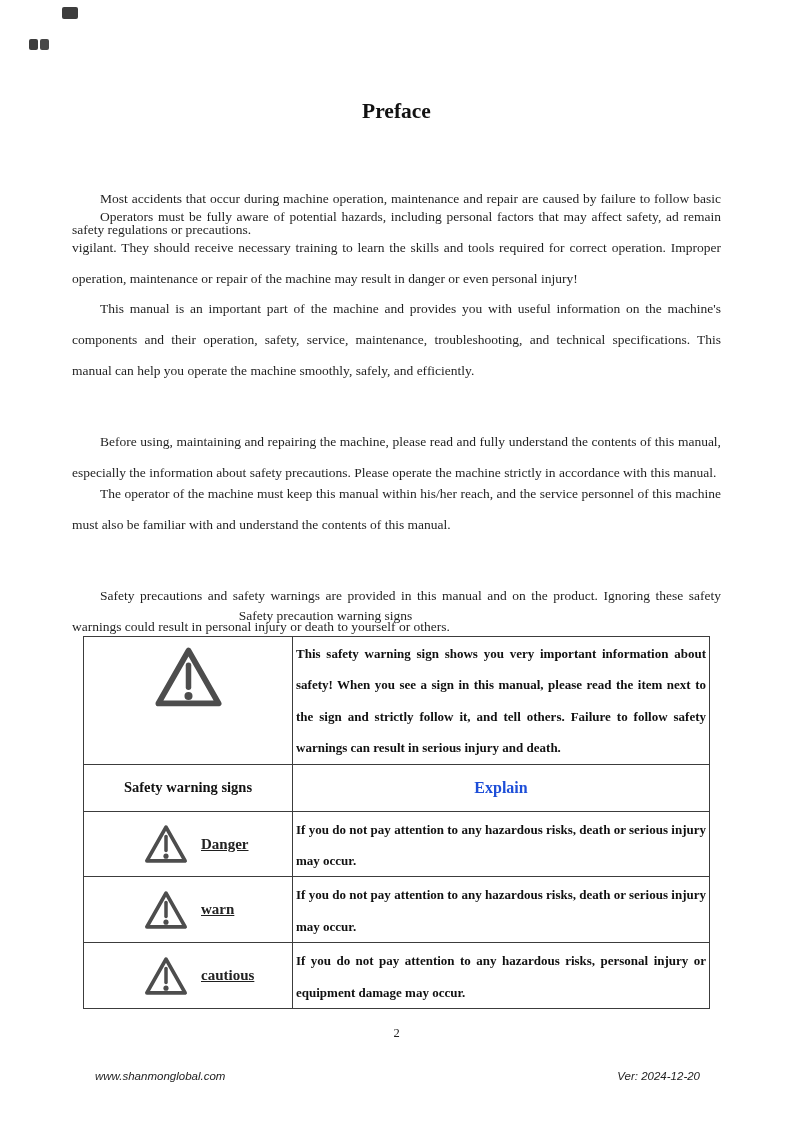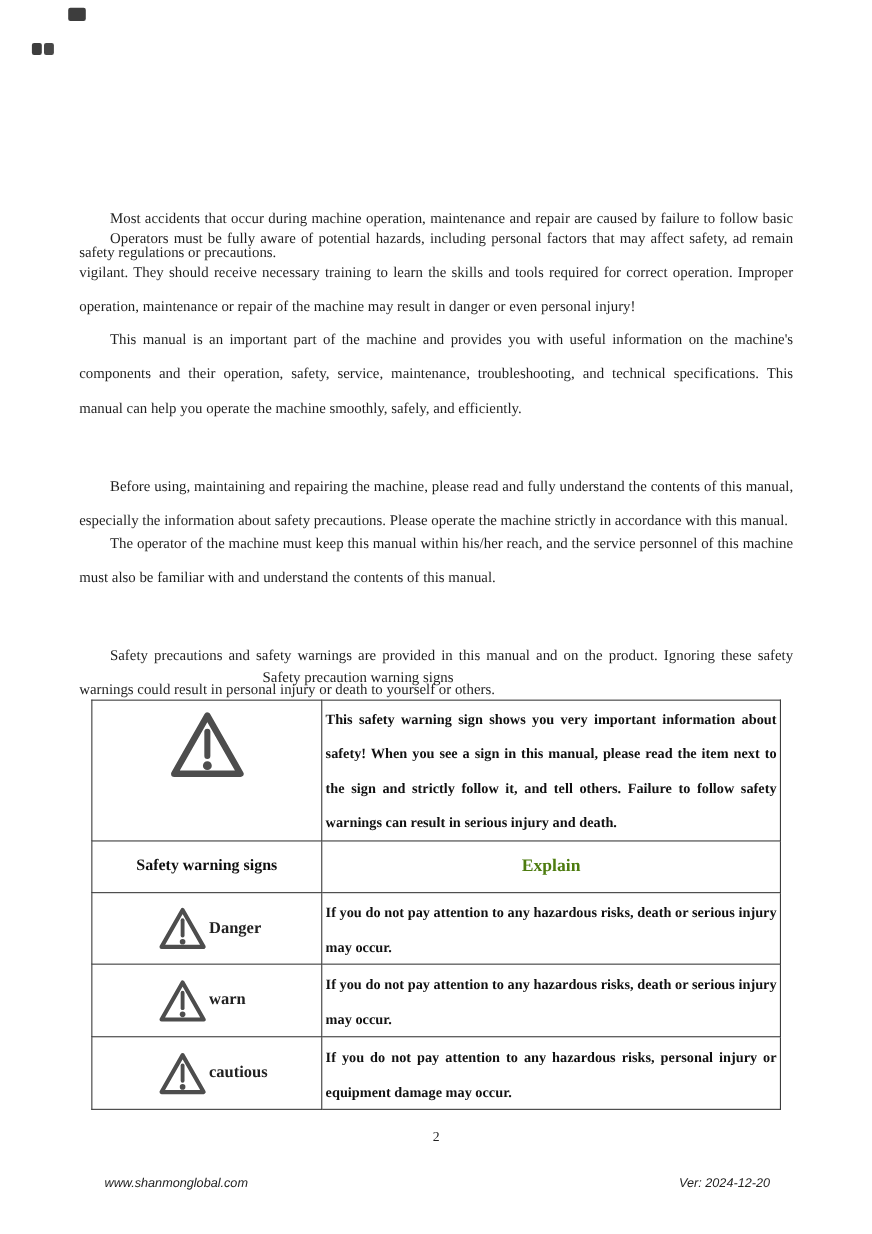--- a/index.html
+++ b/index.html
@@ -96,27 +96,27 @@
   .cell-head-signs {
     text-align: center;
     font-weight: bold;
     font-size: 14.5px;
     color: #111;
   }
   .cell-head-explain {
     text-align: center;
     font-weight: bold;
     font-size: 16px;
-    color: #4d7c0f;
+    color: #1d4ed8;
   }
 
   .cell-sign {
     padding-left: 58px;
   }
-  .sign-group { display: flex; align-items: center; gap: 0; }
+  .sign-group { display: flex; align-items: center; gap: 11px; text-decoration: underline; }
   .sign-label {
     font-weight: bold;
     font-size: 15px;
     color: #222;
     white-space: nowrap;
   }
 
   .closing {
     position: absolute;
     left: 72px; top: 1002px; width: 649px;
@@ -143,20 +143,21 @@
   .footer-right { right: 93px; text-align: right; }
 </style>
 </head>
 <body>
 
 <div class="page">
 
   <div class="artifact a1"></div>
   <div class="artifact a2"></div>
 
+  <h1 class="title">Preface</h1>
 
   <p class="body p0">Most accidents that occur during machine operation, maintenance and repair are caused by failure to follow basic safety regulations or precautions.</p>
   <p class="body p2">This manual is an important part of the machine and provides you with useful information on the machine's components and their operation, safety, service, maintenance, troubleshooting, and technical specifications. This manual can help you operate the machine smoothly, safely, and efficiently.</p>
   <p class="body p1">Operators must be fully aware of potential hazards, including personal factors that may affect safety, ad remain vigilant. They should receive necessary training to learn the skills and tools required for correct operation. Improper operation, maintenance or repair of the machine may result in danger or even personal injury!</p>
   <p class="body p3">Before using, maintaining and repairing the machine, please read and fully understand the contents of this manual, especially the information about safety precautions. Please operate the machine strictly in accordance with this manual.</p>
   <p class="body p4">The operator of the machine must keep this manual within his/her reach, and the service personnel of this machine must also be familiar with and understand the contents of this manual.</p>
   <p class="body p5">Safety precautions and safety warnings are provided in this manual and on the product. Ignoring these safety warnings could result in personal injury or death to yourself or others.</p>
 
   <div class="caption">Safety precaution warning signs</div>
 

